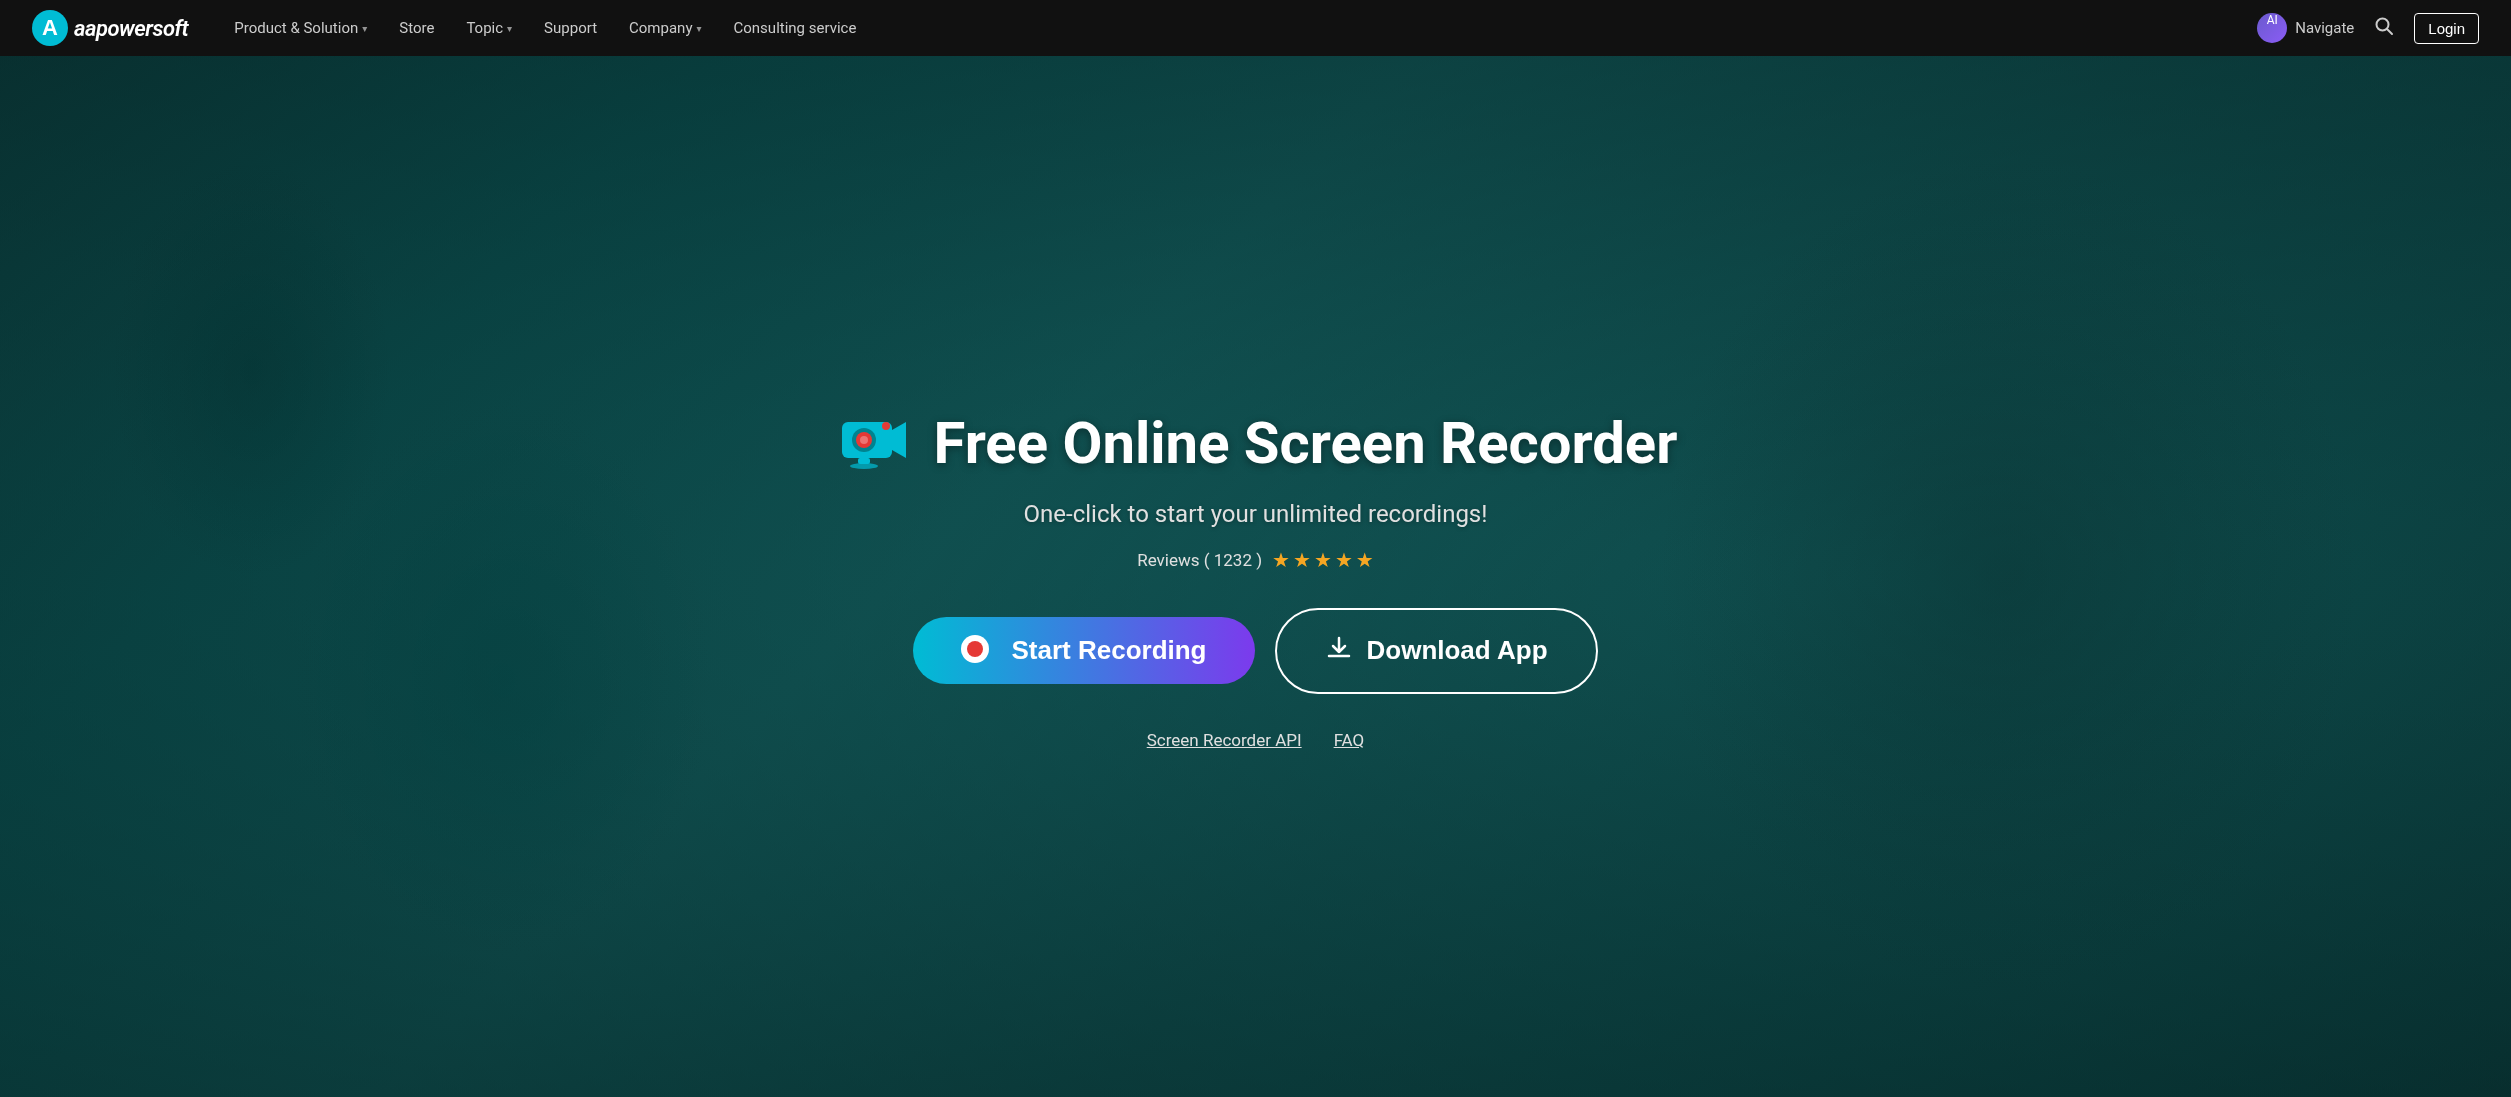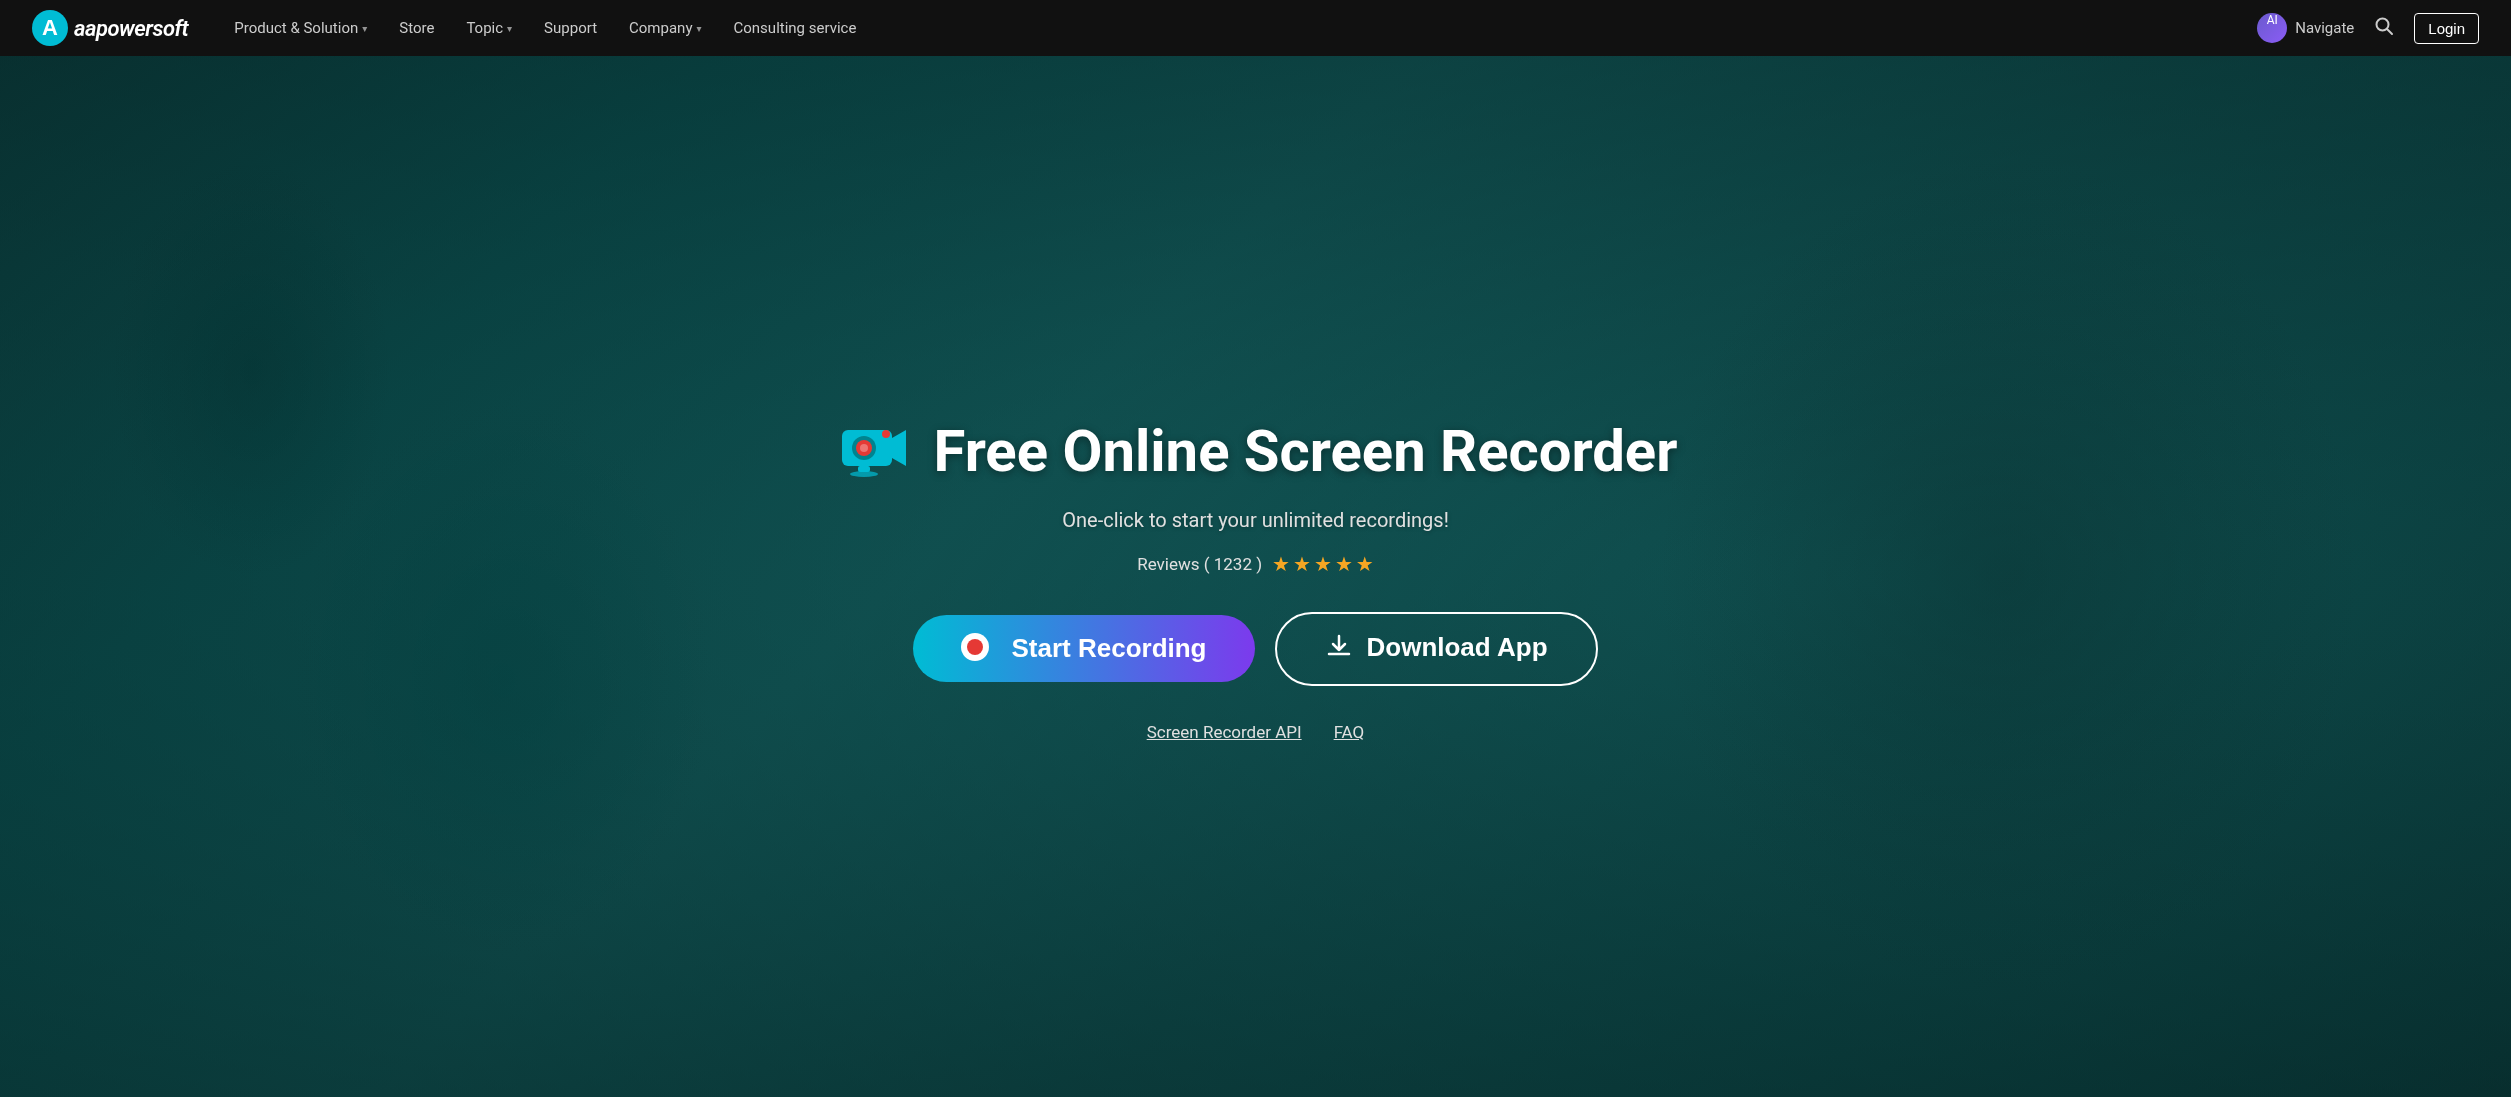--- a/index.html
+++ b/index.html
@@ -193,21 +193,21 @@
     .hero-title {
       color: #fff;
       font-size: 58px;
       font-weight: 700;
       line-height: 1.1;
       text-shadow: 0 2px 8px rgba(0,0,0,0.4);
     }
 
     .hero-subtitle {
       color: #e0e0e0;
-      font-size: 20px;
+      font-size: 24px;
       margin-bottom: 20px;
       text-shadow: 0 1px 4px rgba(0,0,0,0.3);
     }
 
     .hero-reviews {
       display: flex;
       align-items: center;
       gap: 10px;
       margin-bottom: 36px;
       color: #e0e0e0;
@@ -265,22 +265,23 @@
       content: '';
       width: 16px;
       height: 16px;
       border-radius: 50%;
       background: #e53935;
       display: block;
     }
 
     .btn-download-app {
       display: flex;
+      align-items: center;
       gap: 14px;
-      padding: 18px 48px;
+      padding: 24px 48px;
       border-radius: 50px;
       background: transparent;
       border: 2.5px solid #fff;
       color: #fff;
       font-size: 26px;
       font-weight: 600;
       cursor: pointer;
       transition: background 0.2s;
       min-width: 300px;
     }

